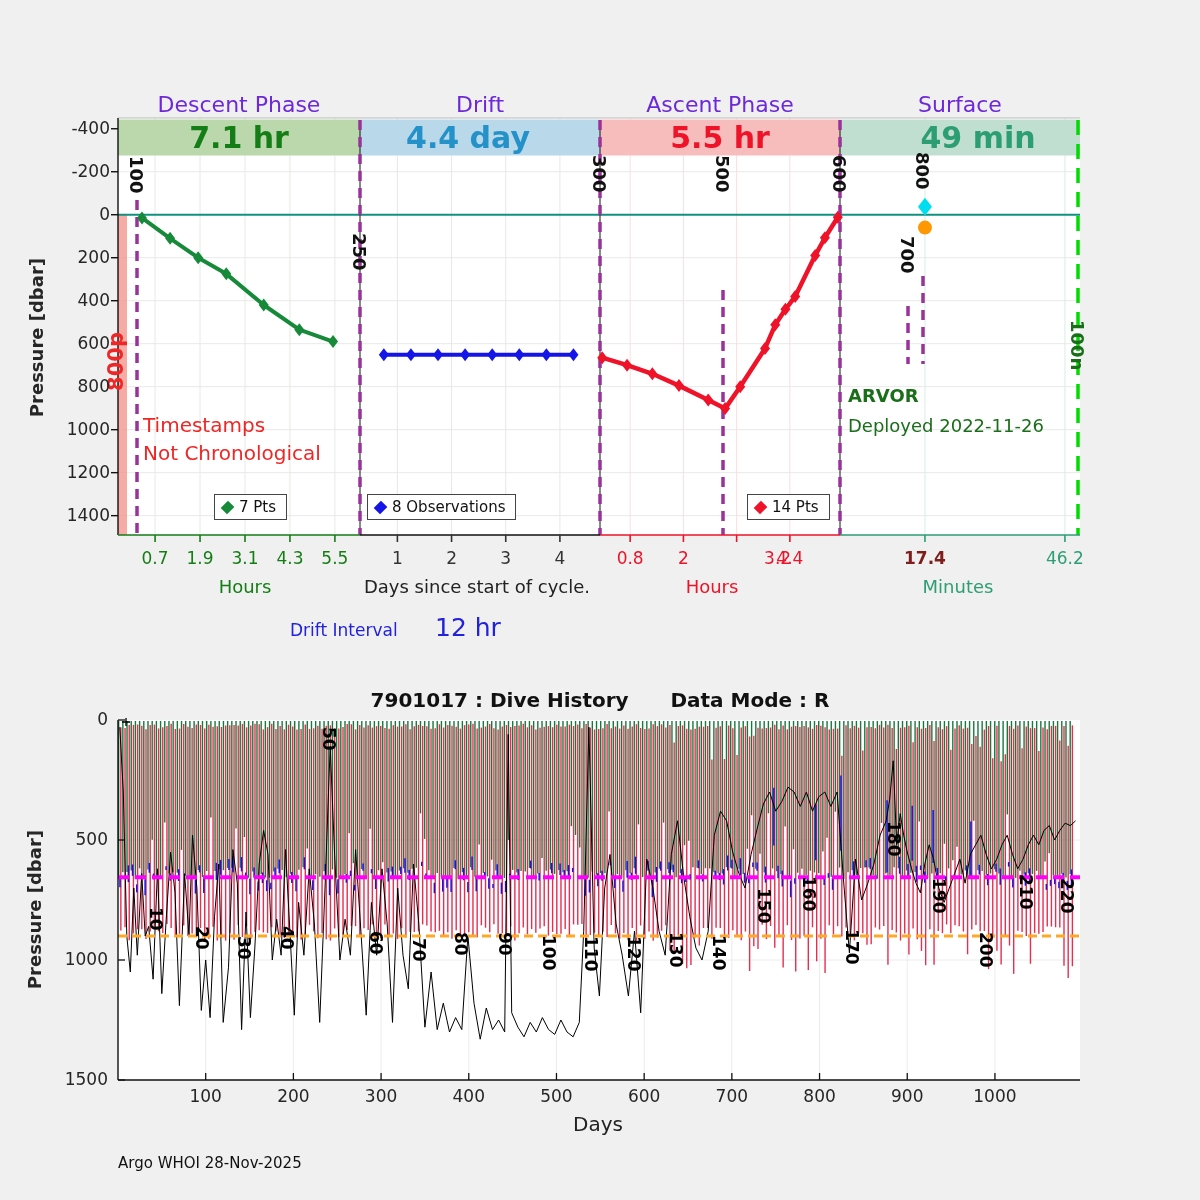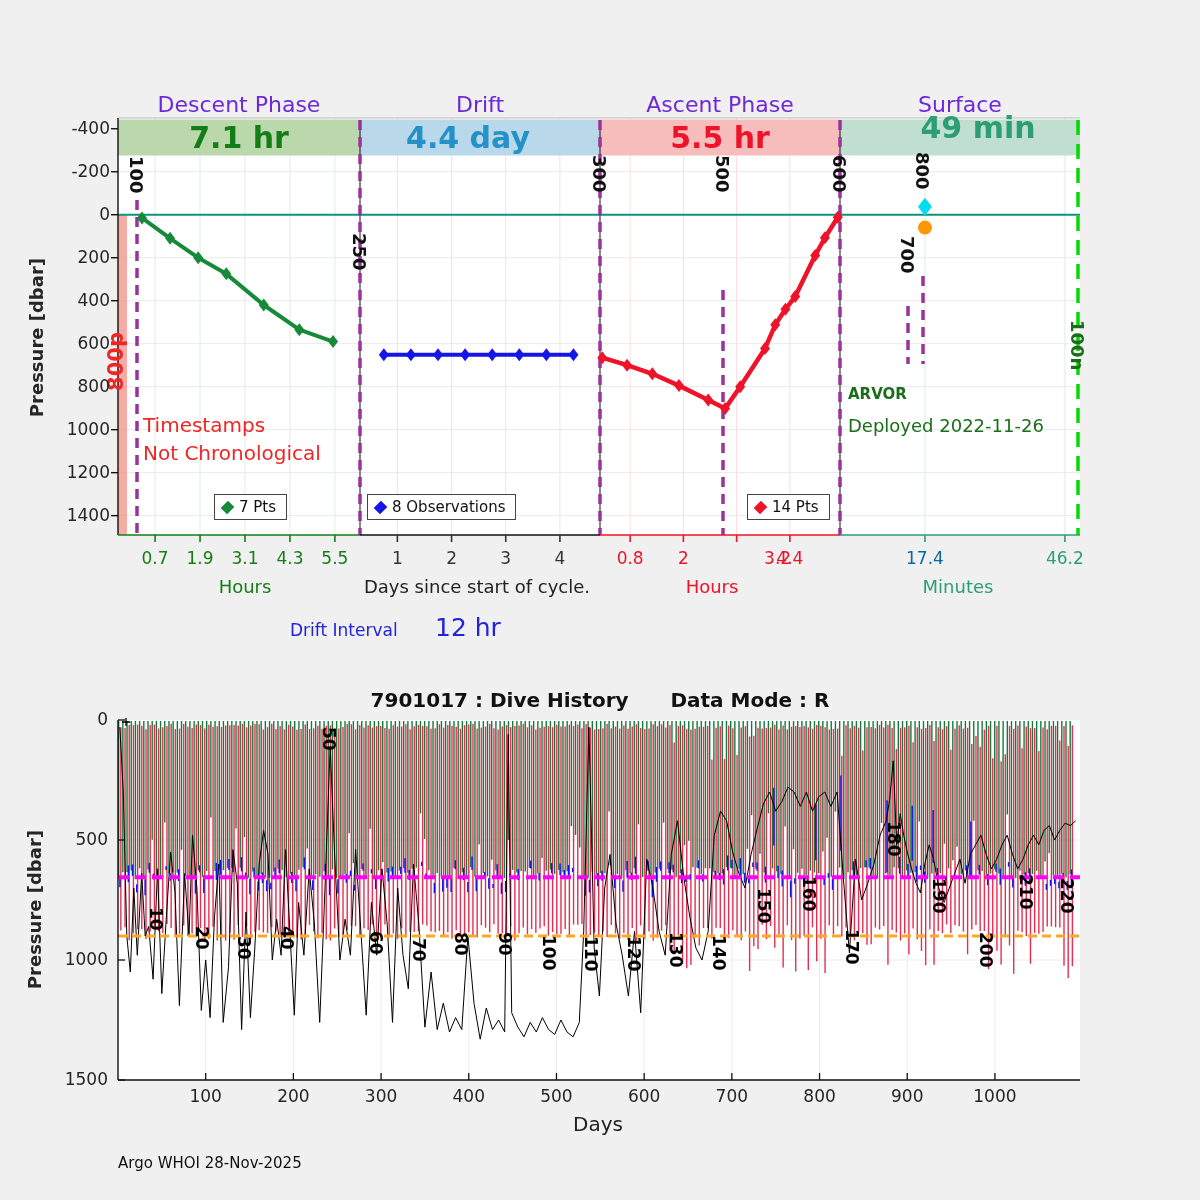--- a/index.html
+++ b/index.html
@@ -777,34 +777,34 @@
 
 
     <span class="lbl c phasetitle" style="left:239px;top:92px;">Descent Phase</span>
     <span class="lbl c phasetitle" style="left:480px;top:92px;">Drift</span>
     <span class="lbl c phasetitle" style="left:720px;top:92px;">Ascent Phase</span>
     <span class="lbl c phasetitle" style="left:960px;top:92px;">Surface</span>
 
     <span class="lbl duration" style="left: 118px; top: 119px; width: 242px; color: rgb(21, 125, 21);">7.1 hr</span>
     <span class="lbl duration" style="left: 360px; top: 119px; width: 216px; color: rgb(36, 146, 200);">4.4 day</span>
     <span class="lbl duration" style="left: 600px; top: 119px; width: 240px; color: rgb(238, 19, 40);">5.5 hr</span>
-    <span class="lbl duration" style="left: 840px; top: 109px; width: 276px; color: rgb(45, 158, 116);">49 min</span>
+    <span class="lbl duration" style="left: 840px; top: 119px; width: 276px; color: rgb(45, 158, 116);">49 min</span>
 
     <span class="lbl vertflip axlabel bold" style="left:26px;top:258px;">Pressure [dbar]</span>
 
     <span class="lbl c axlabel" style="left: 245px; top: 576px; color: rgb(21, 125, 21);">Hours</span>
     <span class="lbl c axlabel" style="left:477px;top:576px;color:#222;">Days since start of cycle.</span>
     <span class="lbl c axlabel" style="left: 712px; top: 576px; color: rgb(238, 19, 40);">Hours</span>
     <span class="lbl c axlabel" style="left: 958px; top: 576px; color: rgb(45, 158, 116);">Minutes</span>
 
     <span class="lbl ann" style="left: 143px; top: 413px; color: rgb(240, 37, 37);">Timestamps</span>
     <span class="lbl ann" style="left: 143px; top: 441px; color: rgb(240, 37, 37);">Not Chronological</span>
     <span class="lbl vertflip bold" style="left: 104px; top: 332px; font-size: 21px; color: rgb(240, 37, 37);">800p</span>
 
-    <span class="lbl bold" style="left: 848px; top: 385px; font-size: 15px; color: rgb(26, 110, 26);">ARVOR</span>
+    <span class="lbl bold" style="left: 848px; top: 385px; font-size: 18px; color: rgb(26, 110, 26);">ARVOR</span>
     <span class="lbl" style="left: 848px; top: 415px; font-size: 18px; color: rgb(26, 110, 26);">Deployed 2022-11-26</span>
 
     <div class="legend" style="left:214px;top:494px;">
       <div class="lrow">
         <span class="sw swd" style="background: rgb(23, 138, 58);"></span>
         <span>7 Pts</span>
       </div>
     </div>
     <div class="legend" style="left:367px;top:494px;">
       <div class="lrow">
@@ -851,21 +851,21 @@
       <span class="lbl c tick" style="left: 289.947px; top: 548px; color: rgb(21, 125, 21);">4.3</span>
       <span class="lbl c tick" style="left: 334.901px; top: 548px; color: rgb(21, 125, 21);">5.5</span>
       <span class="lbl c tick" style="left: 397.381px; top: 548px; color: rgb(51, 51, 51);">1</span>
       <span class="lbl c tick" style="left: 451.558px; top: 548px; color: rgb(51, 51, 51);">2</span>
       <span class="lbl c tick" style="left: 505.734px; top: 548px; color: rgb(51, 51, 51);">3</span>
       <span class="lbl c tick" style="left: 559.91px; top: 548px; color: rgb(51, 51, 51);">4</span>
       <span class="lbl c tick" style="left: 630.166px; top: 548px; color: rgb(238, 19, 40);">0.8</span>
       <span class="lbl c tick" style="left: 683.401px; top: 548px; color: rgb(238, 19, 40);">2</span>
       <span class="lbl c tick" style="left: 736.636px; top: 548px; color: rgb(238, 19, 40); margin-left: 41px;">3.2</span>
       <span class="lbl c tick" style="left: 789.871px; top: 548px; color: rgb(238, 19, 40);">4.4</span>
-      <span class="lbl c tick" style="left: 924.957px; top: 548px; color: #0369a1;">17.4</span>
+      <span class="lbl c tick" style="left: 924.957px; top: 548px; color: #7f1d1d; font-weight: bold;">17.4</span>
       <span class="lbl c tick" style="left: 1064.93px; top: 548px; color: rgb(45, 158, 116);">46.2</span>
       <span class="lbl ytick" style="left: 108px; top: 720px;">0</span>
       <span class="lbl ytick" style="left: 108px; top: 840px;">500</span>
       <span class="lbl ytick" style="left: 108px; top: 960px;">1000</span>
       <span class="lbl ytick" style="left: 108px; top: 1080px;">1500</span>
       <span class="lbl c tick" style="left: 205.694px; top: 1086px;">100</span>
       <span class="lbl c tick" style="left: 293.387px; top: 1086px;">200</span>
       <span class="lbl c tick" style="left: 381.081px; top: 1086px;">300</span>
       <span class="lbl c tick" style="left: 468.775px; top: 1086px;">400</span>
       <span class="lbl c tick" style="left: 556.469px; top: 1086px;">500</span>

